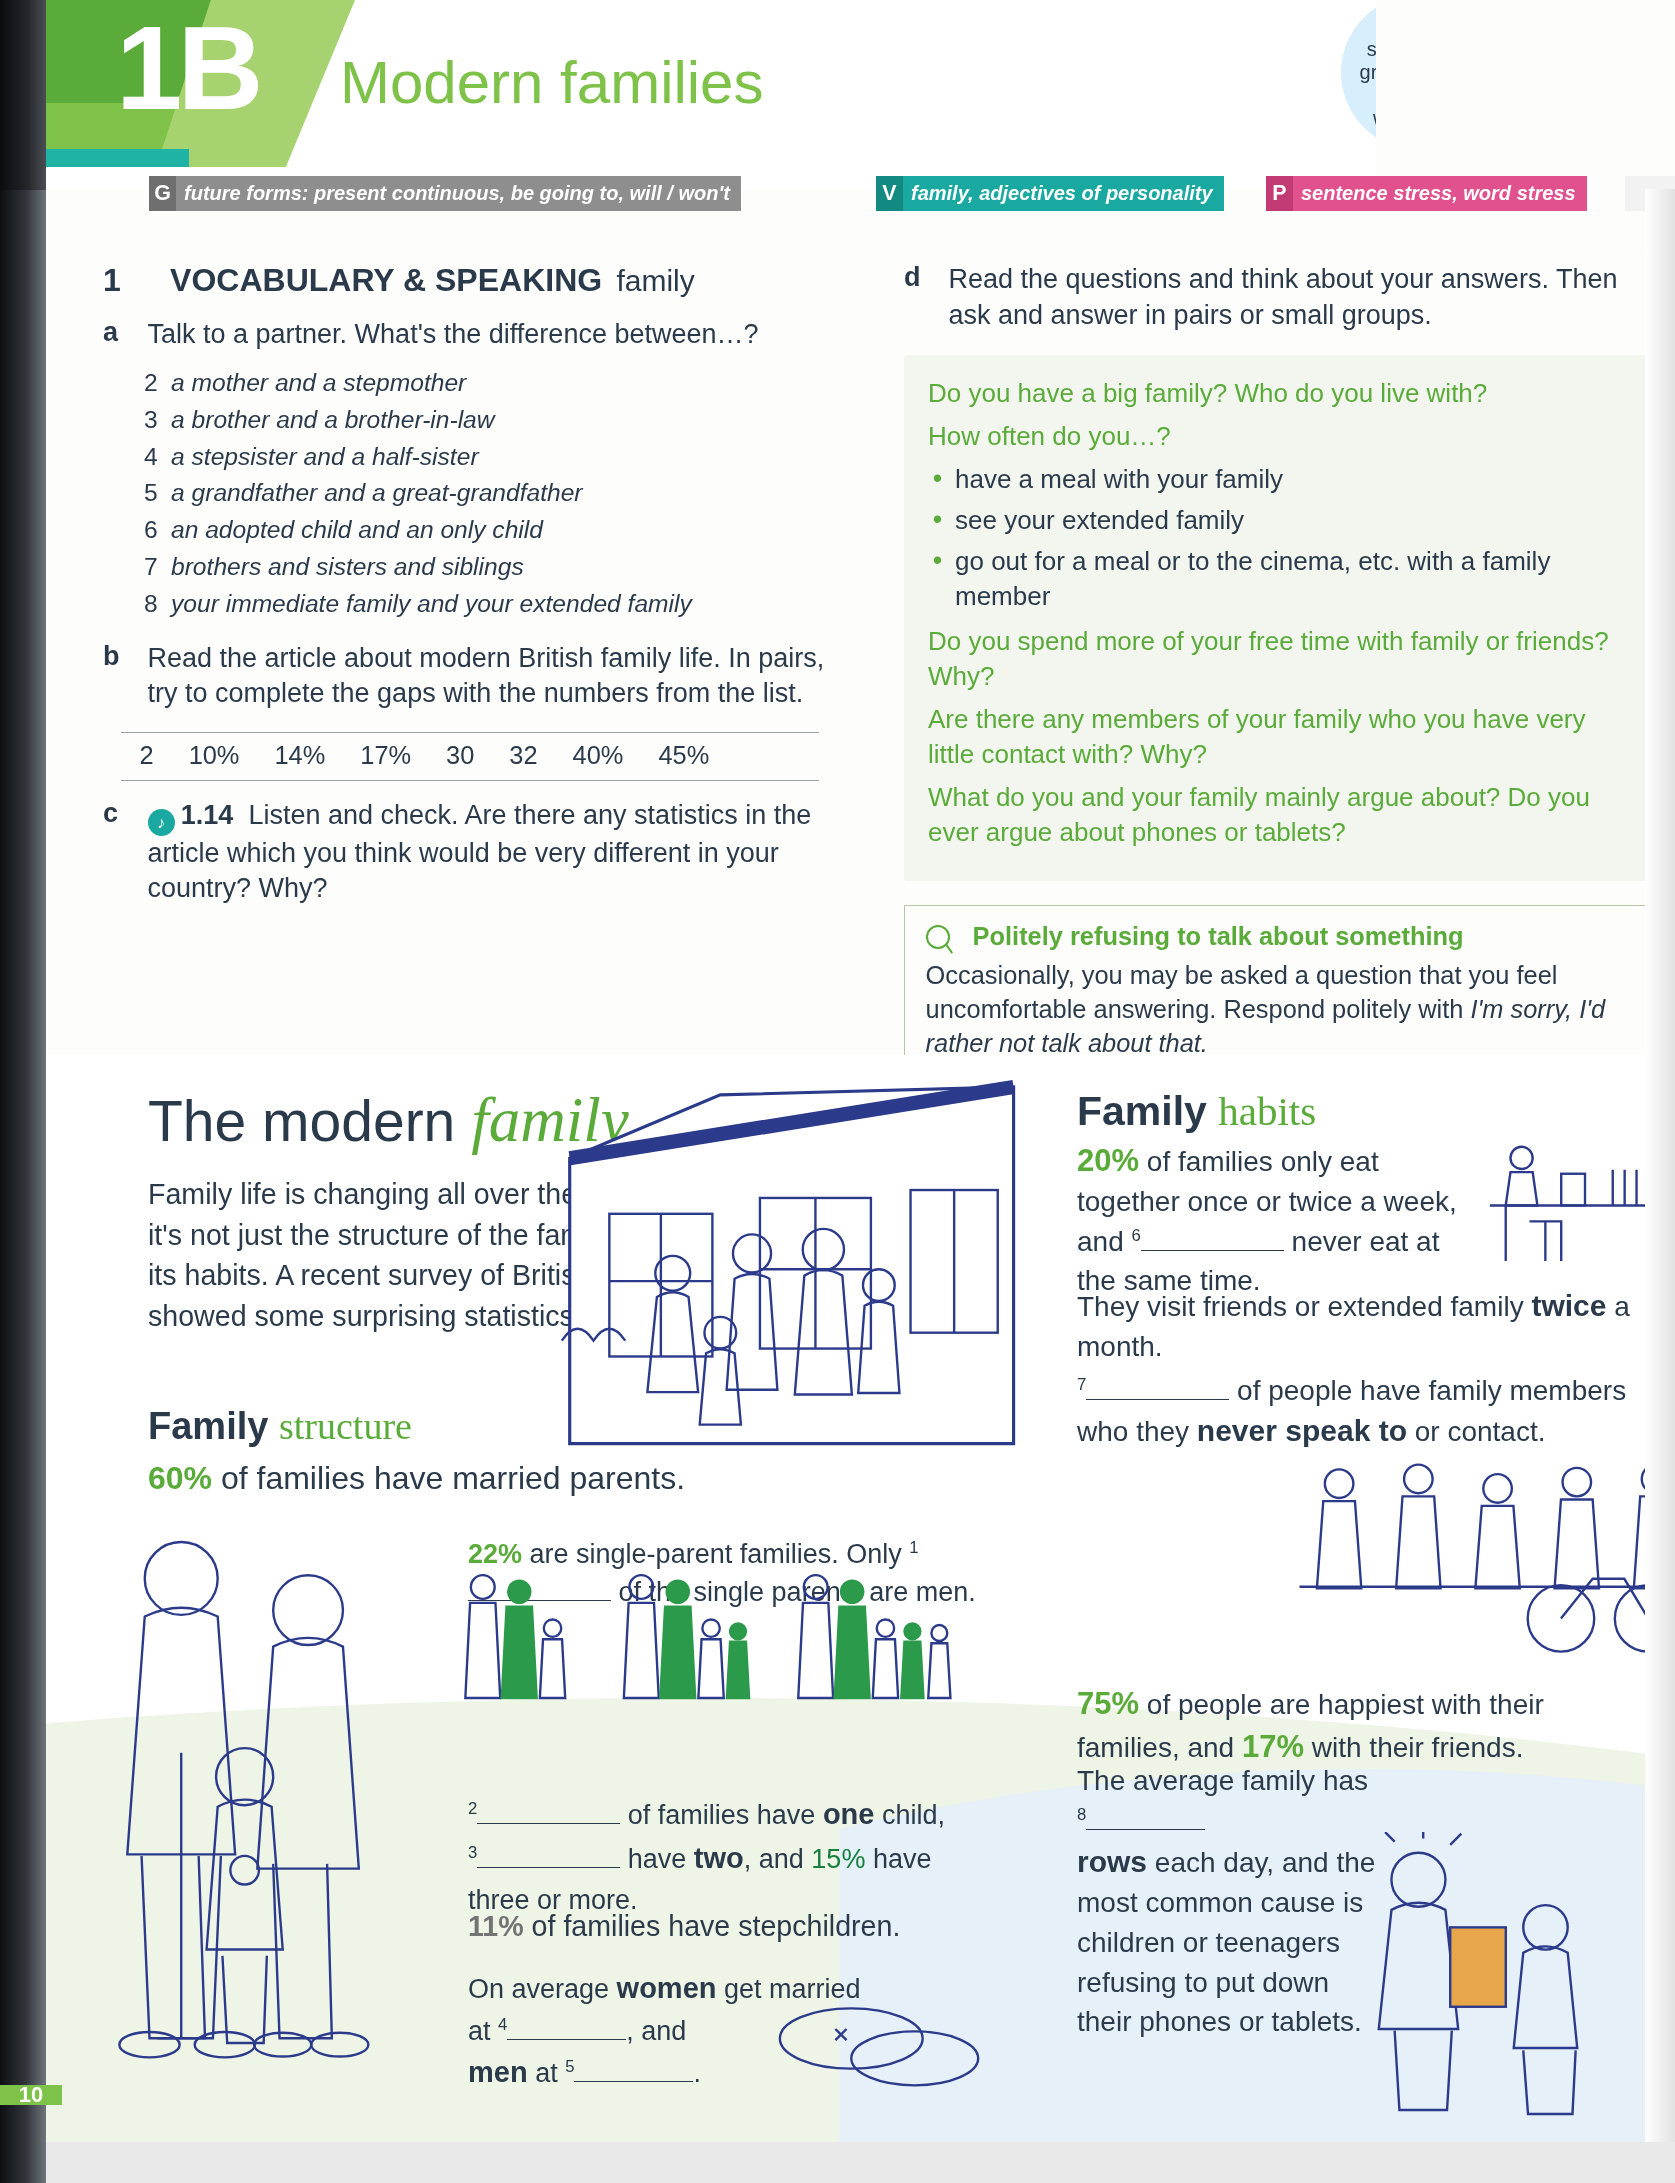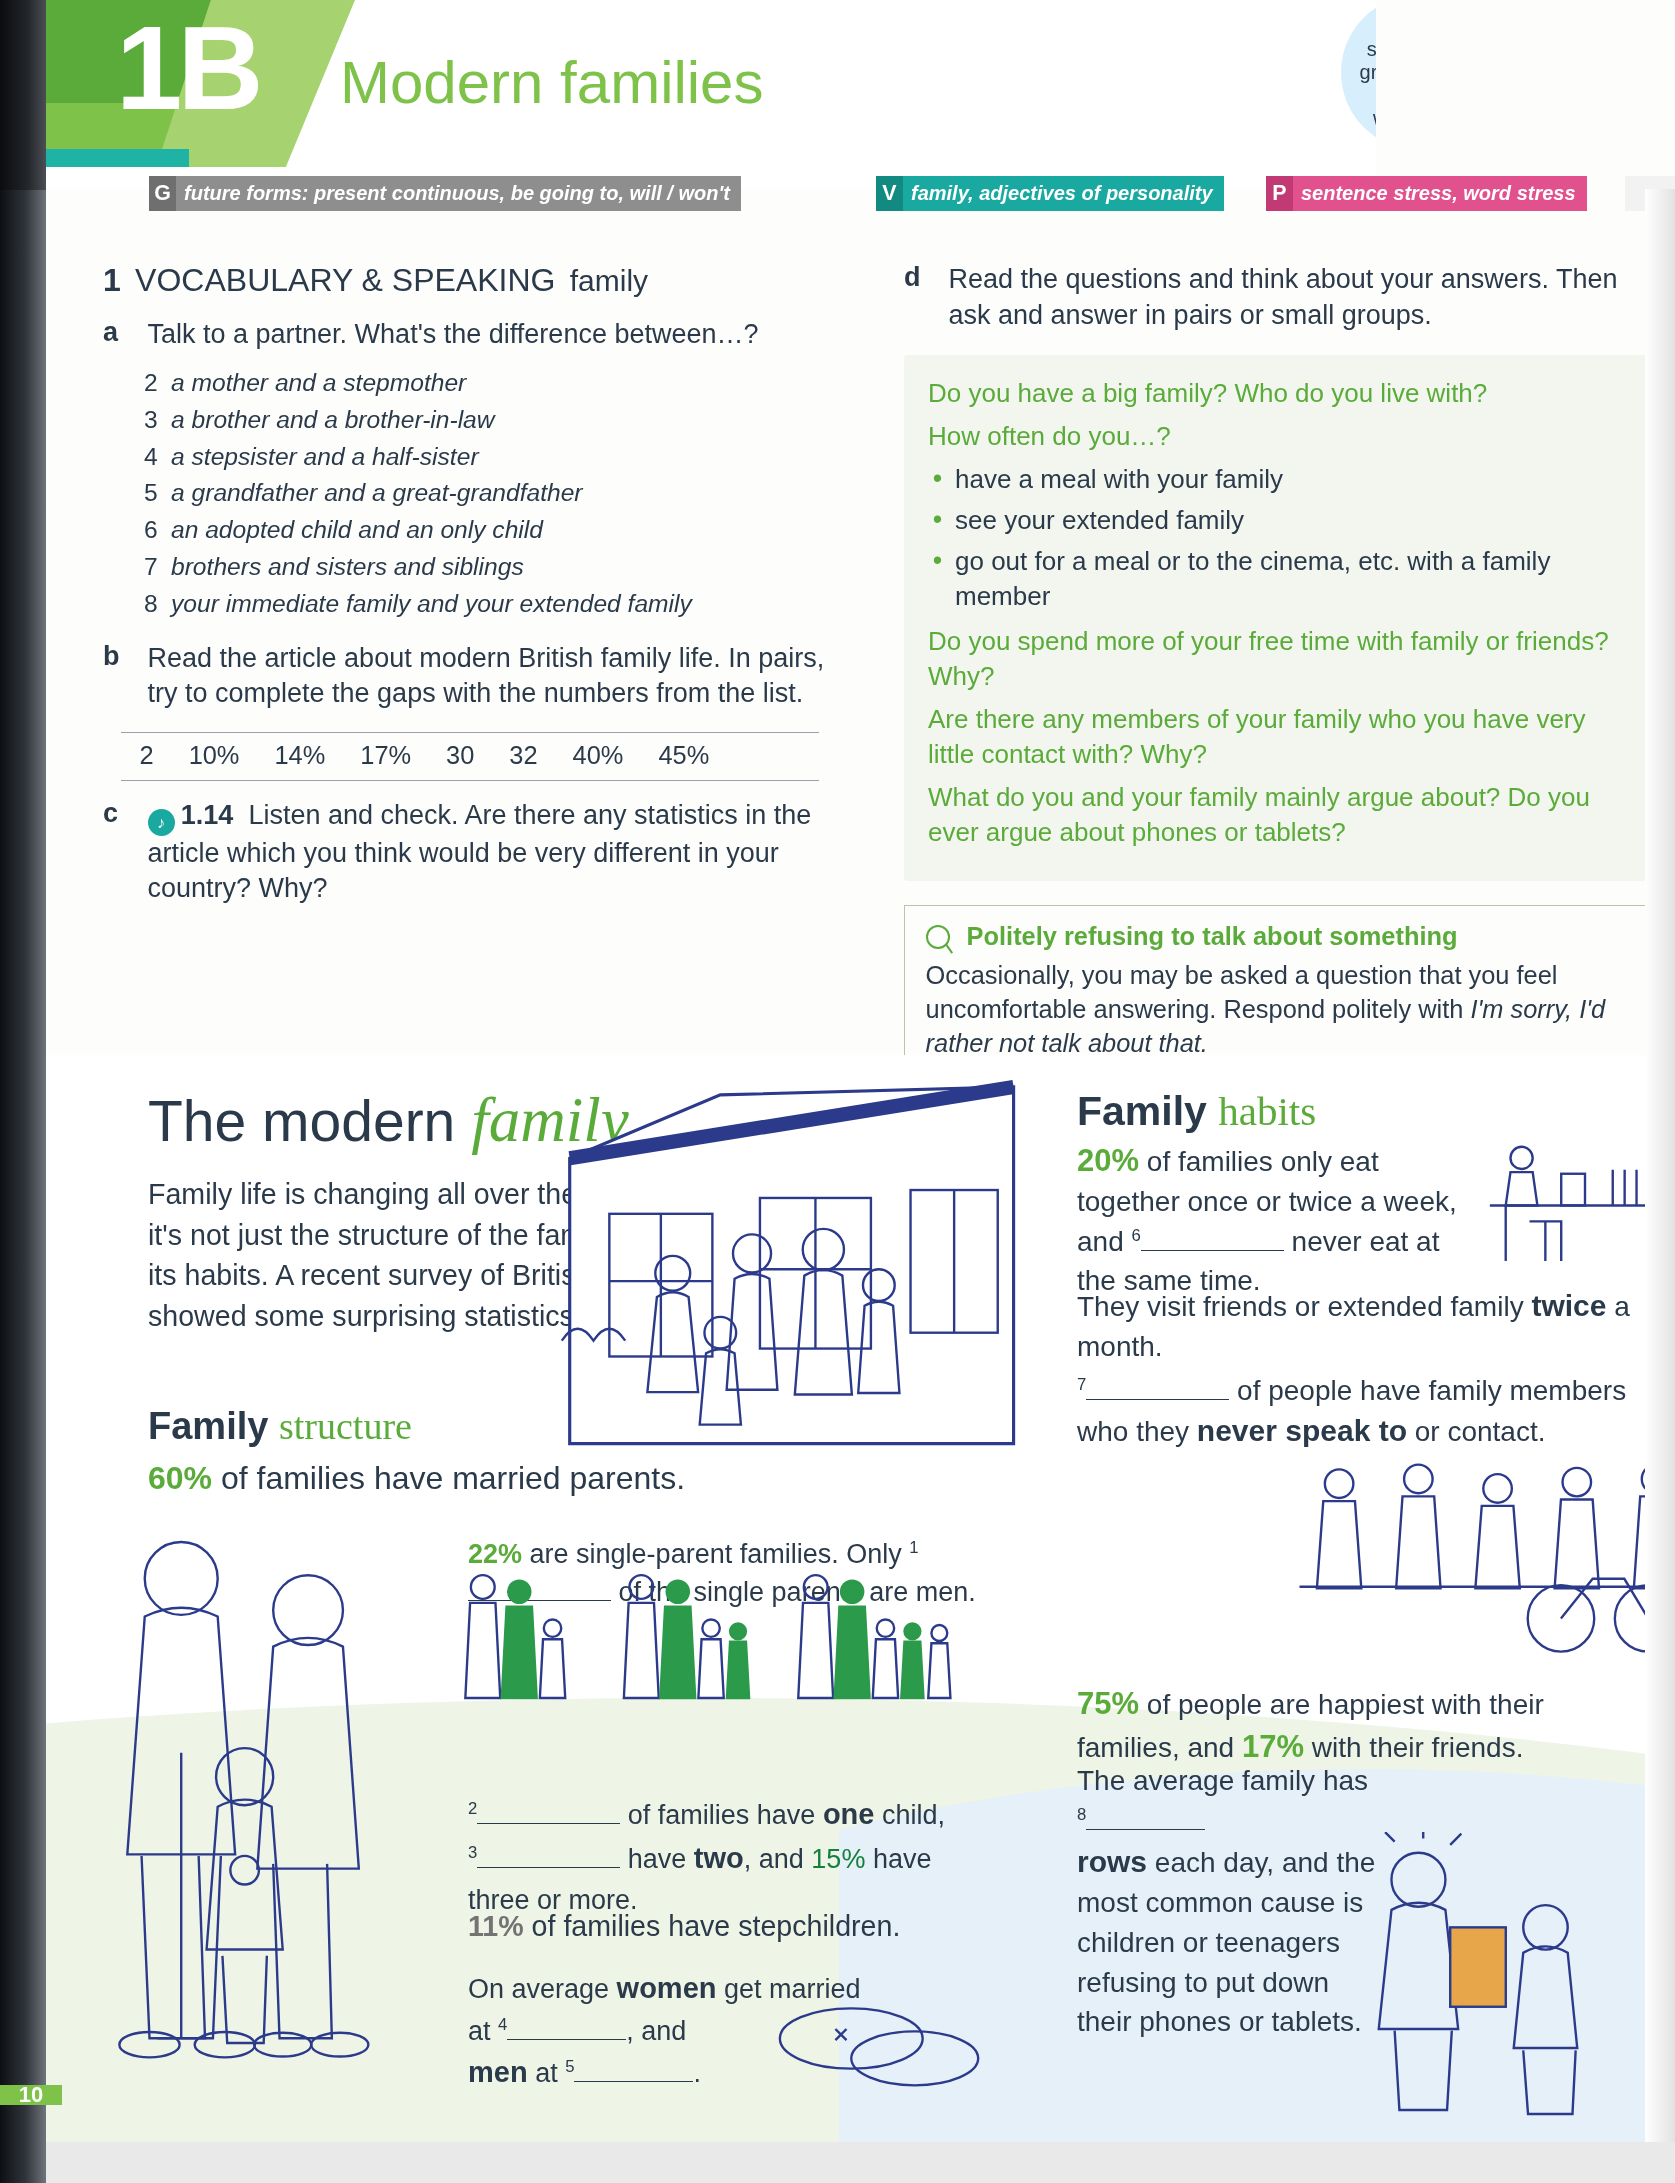--- a/index.html
+++ b/index.html
@@ -152,21 +152,21 @@
   }
   .panel ul li:before {
     content: "•"; position: absolute; left: 4.8px; top: -1.6px; color: #5aab3a; font-size: 27px;
   }
 
   .tipbox {
     margin-top: 24px; border: 1.6px solid #b9c4a8; padding: 16px 20.6px 19px 20.6px;
   }
   .tip-title {
     font-size: 25.4px; color: #5aab3a; font-weight: 600; margin: 0 0 6.3px 0;
-    display: flex; align-items: center; gap: 17px;
+    display: flex; align-items: center; gap: 23px;
   }
   .tip-icon {
     width: 24px; height: 24px; border: 2.4px solid #5aab3a; border-radius: 50%;
     position: relative; flex: none;
   }
   .tip-icon:after {
     content: ""; position: absolute; width: 2.4px; height: 11px; background: #5aab3a;
     right: -3.2px; bottom: -7.1px; transform: rotate(-35deg);
   }
   .tip-text { font-size: 25.4px; line-height: 1.34; color: #2b3a4a; margin: 0; }
@@ -282,21 +282,21 @@
     <div class="tag tag-p">
       <span class="letter">P</span>
       <span>sentence stress, word stress</span>
     </div>
     <div class="tag-end"></div>
   </div>
 
   <div class="col-left">
     <div class="section-row">
       <span class="section-num">1</span>
-      <span class="section" style="font-size:32px;font-weight:normal;">VOCABULARY &amp; SPEAKING</span>
+      <span class="section" style="font-size:32px;font-weight:bold;margin-left:35px;">VOCABULARY &amp; SPEAKING</span>
       <span class="section-sub">family</span>
     </div>
 
     <div class="task">
       <div class="task-letter">a</div>
       <div class="task-body">Talk to a partner. What's the difference between…?</div>
     </div>
 
     <ol class="items">
       <li><span class="n">2</span><span>a mother and a stepmother</span></li>

